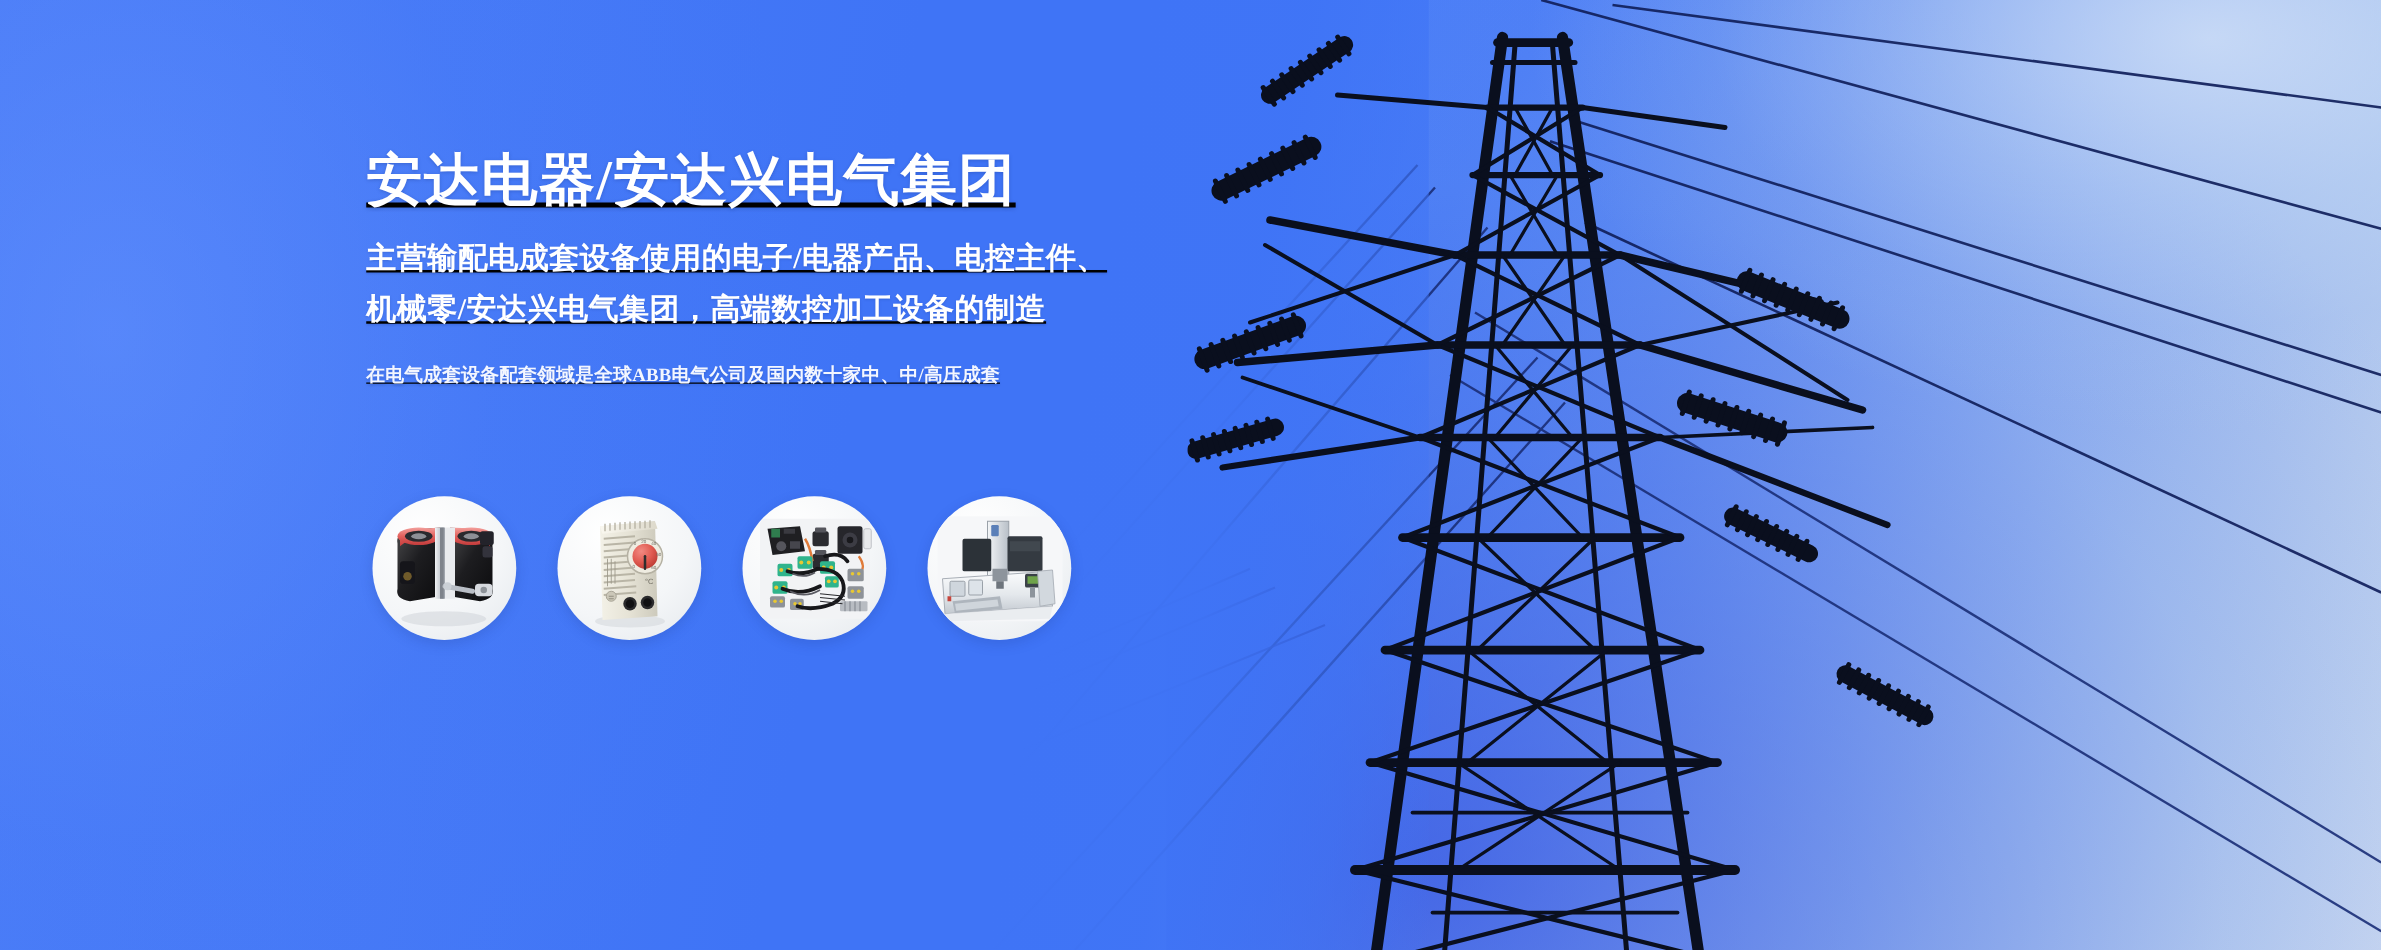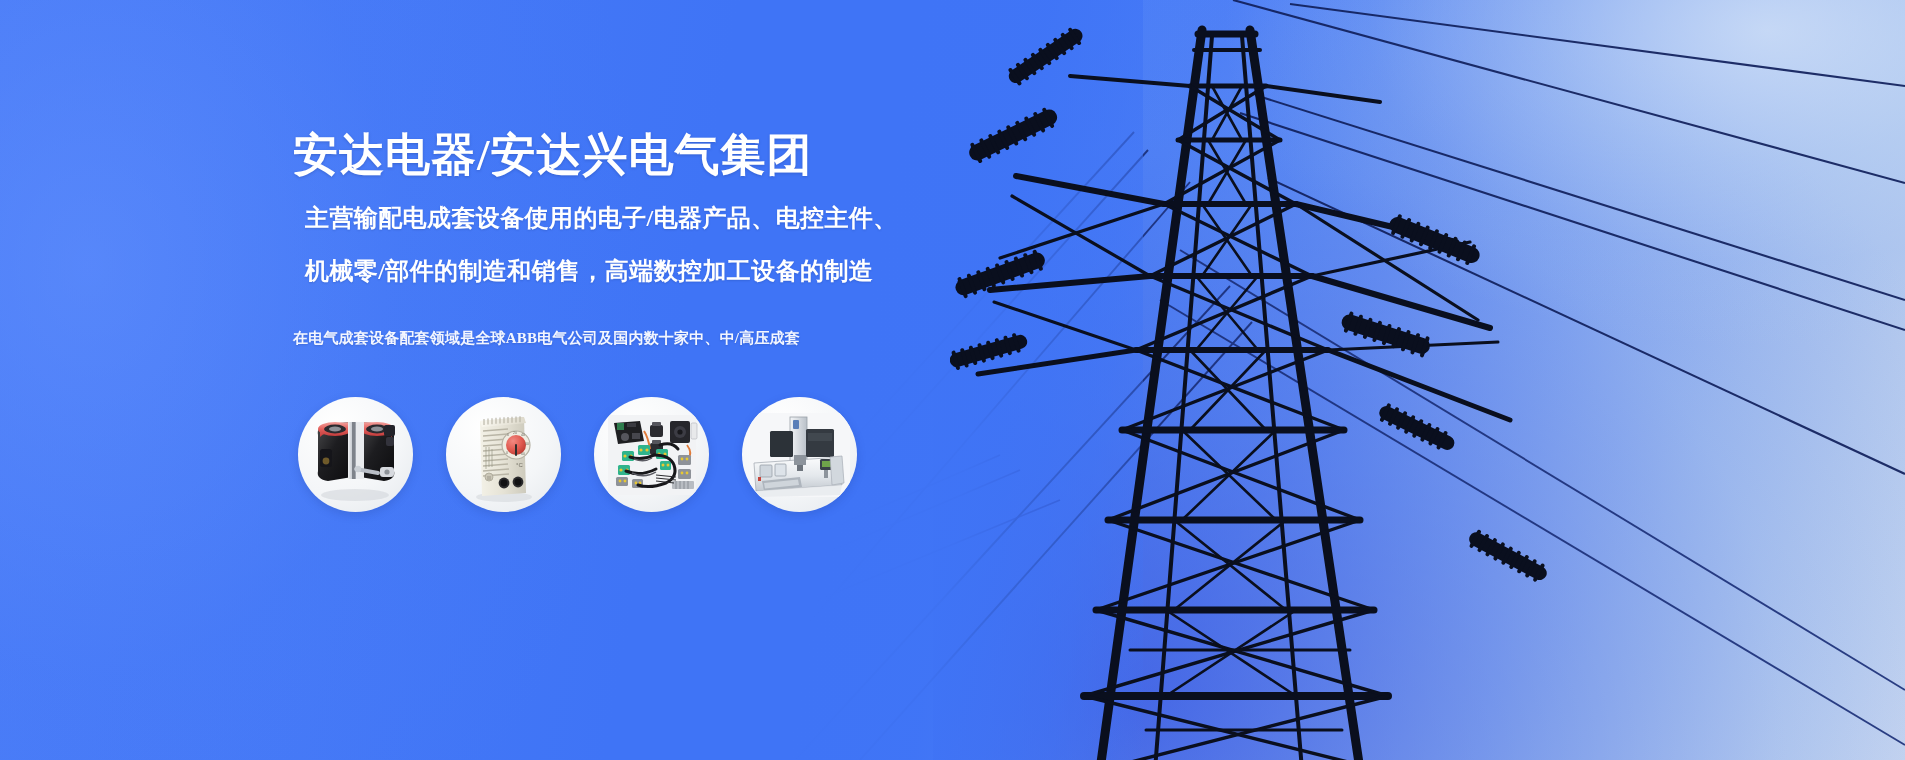--- a/index.html
+++ b/index.html
@@ -105,47 +105,48 @@
     top: -10px;
     width: 620px;
     height: 780px;
     pointer-events: none;
   }
 
   
   .content {
     position: absolute;
     left: 293px;
-    top: 128px;
+    top: 117px;
     width: 780px;
+    text-decoration: underline;
   }
   .title {
     color: #ffffff;
     font-family: "Liberation Serif", serif;
     font-weight: 700;
     font-size: 45px;
     letter-spacing: 1px;
     line-height: 1.2;
     margin: 0 0 16px 0;
     text-shadow: 0 1px 3px rgba(20,45,120,0.28);
     white-space: nowrap;
   }
   .subtitle {
     color: #ffffff;
     font-family: "Liberation Serif", serif;
     font-weight: 700;
     font-size: 24px;
     line-height: 1.72;
-    margin: 12px;
+    margin: 0;
     letter-spacing: 0.4px;
     text-shadow: 0 1px 2px rgba(20,45,120,0.22);
     white-space: nowrap;
   }
   .desc {
-    margin-top: 32px;
+    margin-top: 18px;
     color: #f3f6ff;
     font-family: "Liberation Serif", serif;
     font-weight: 700;
     font-size: 15px;
     line-height: 1.8;
     letter-spacing: 0.2px;
     text-shadow: 0 1px 2px rgba(20,45,120,0.22);
     white-space: nowrap;
   }
 
@@ -399,21 +400,21 @@
             <rect x="67" y="-10" width="4" height="20" rx="2"></rect>
           <rect x="76" y="-10" width="4" height="20" rx="2"></rect>
         </g>
       </g>
     </g>
   </svg>
 
   <div class="content">
     <h1 class="title">安达电器/安达兴电气集团</h1>
     <p class="subtitle">主营输配电成套设备使用的电子/电器产品、电控主件、</p>
-    <p class="subtitle">机械零/部件的制造和销售，高端数控加工设备的制造</p>
+    <p class="subtitle">机械零/安达兴电气集团，高端数控加工设备的制造</p>
     <div class="desc">在电气成套设备配套领域是全球ABB电气公司及国内数十家中、中/高压成套</div>
   </div>
 
   <div class="products">
 
     <div class="bubble">
       <svg viewBox="0 0 115 115">
         <defs>
           <linearGradient id="ctDark" x1="0" y1="0" x2="1" y2="1">
             <stop offset="0" stop-color="#4a4a4c"></stop>

